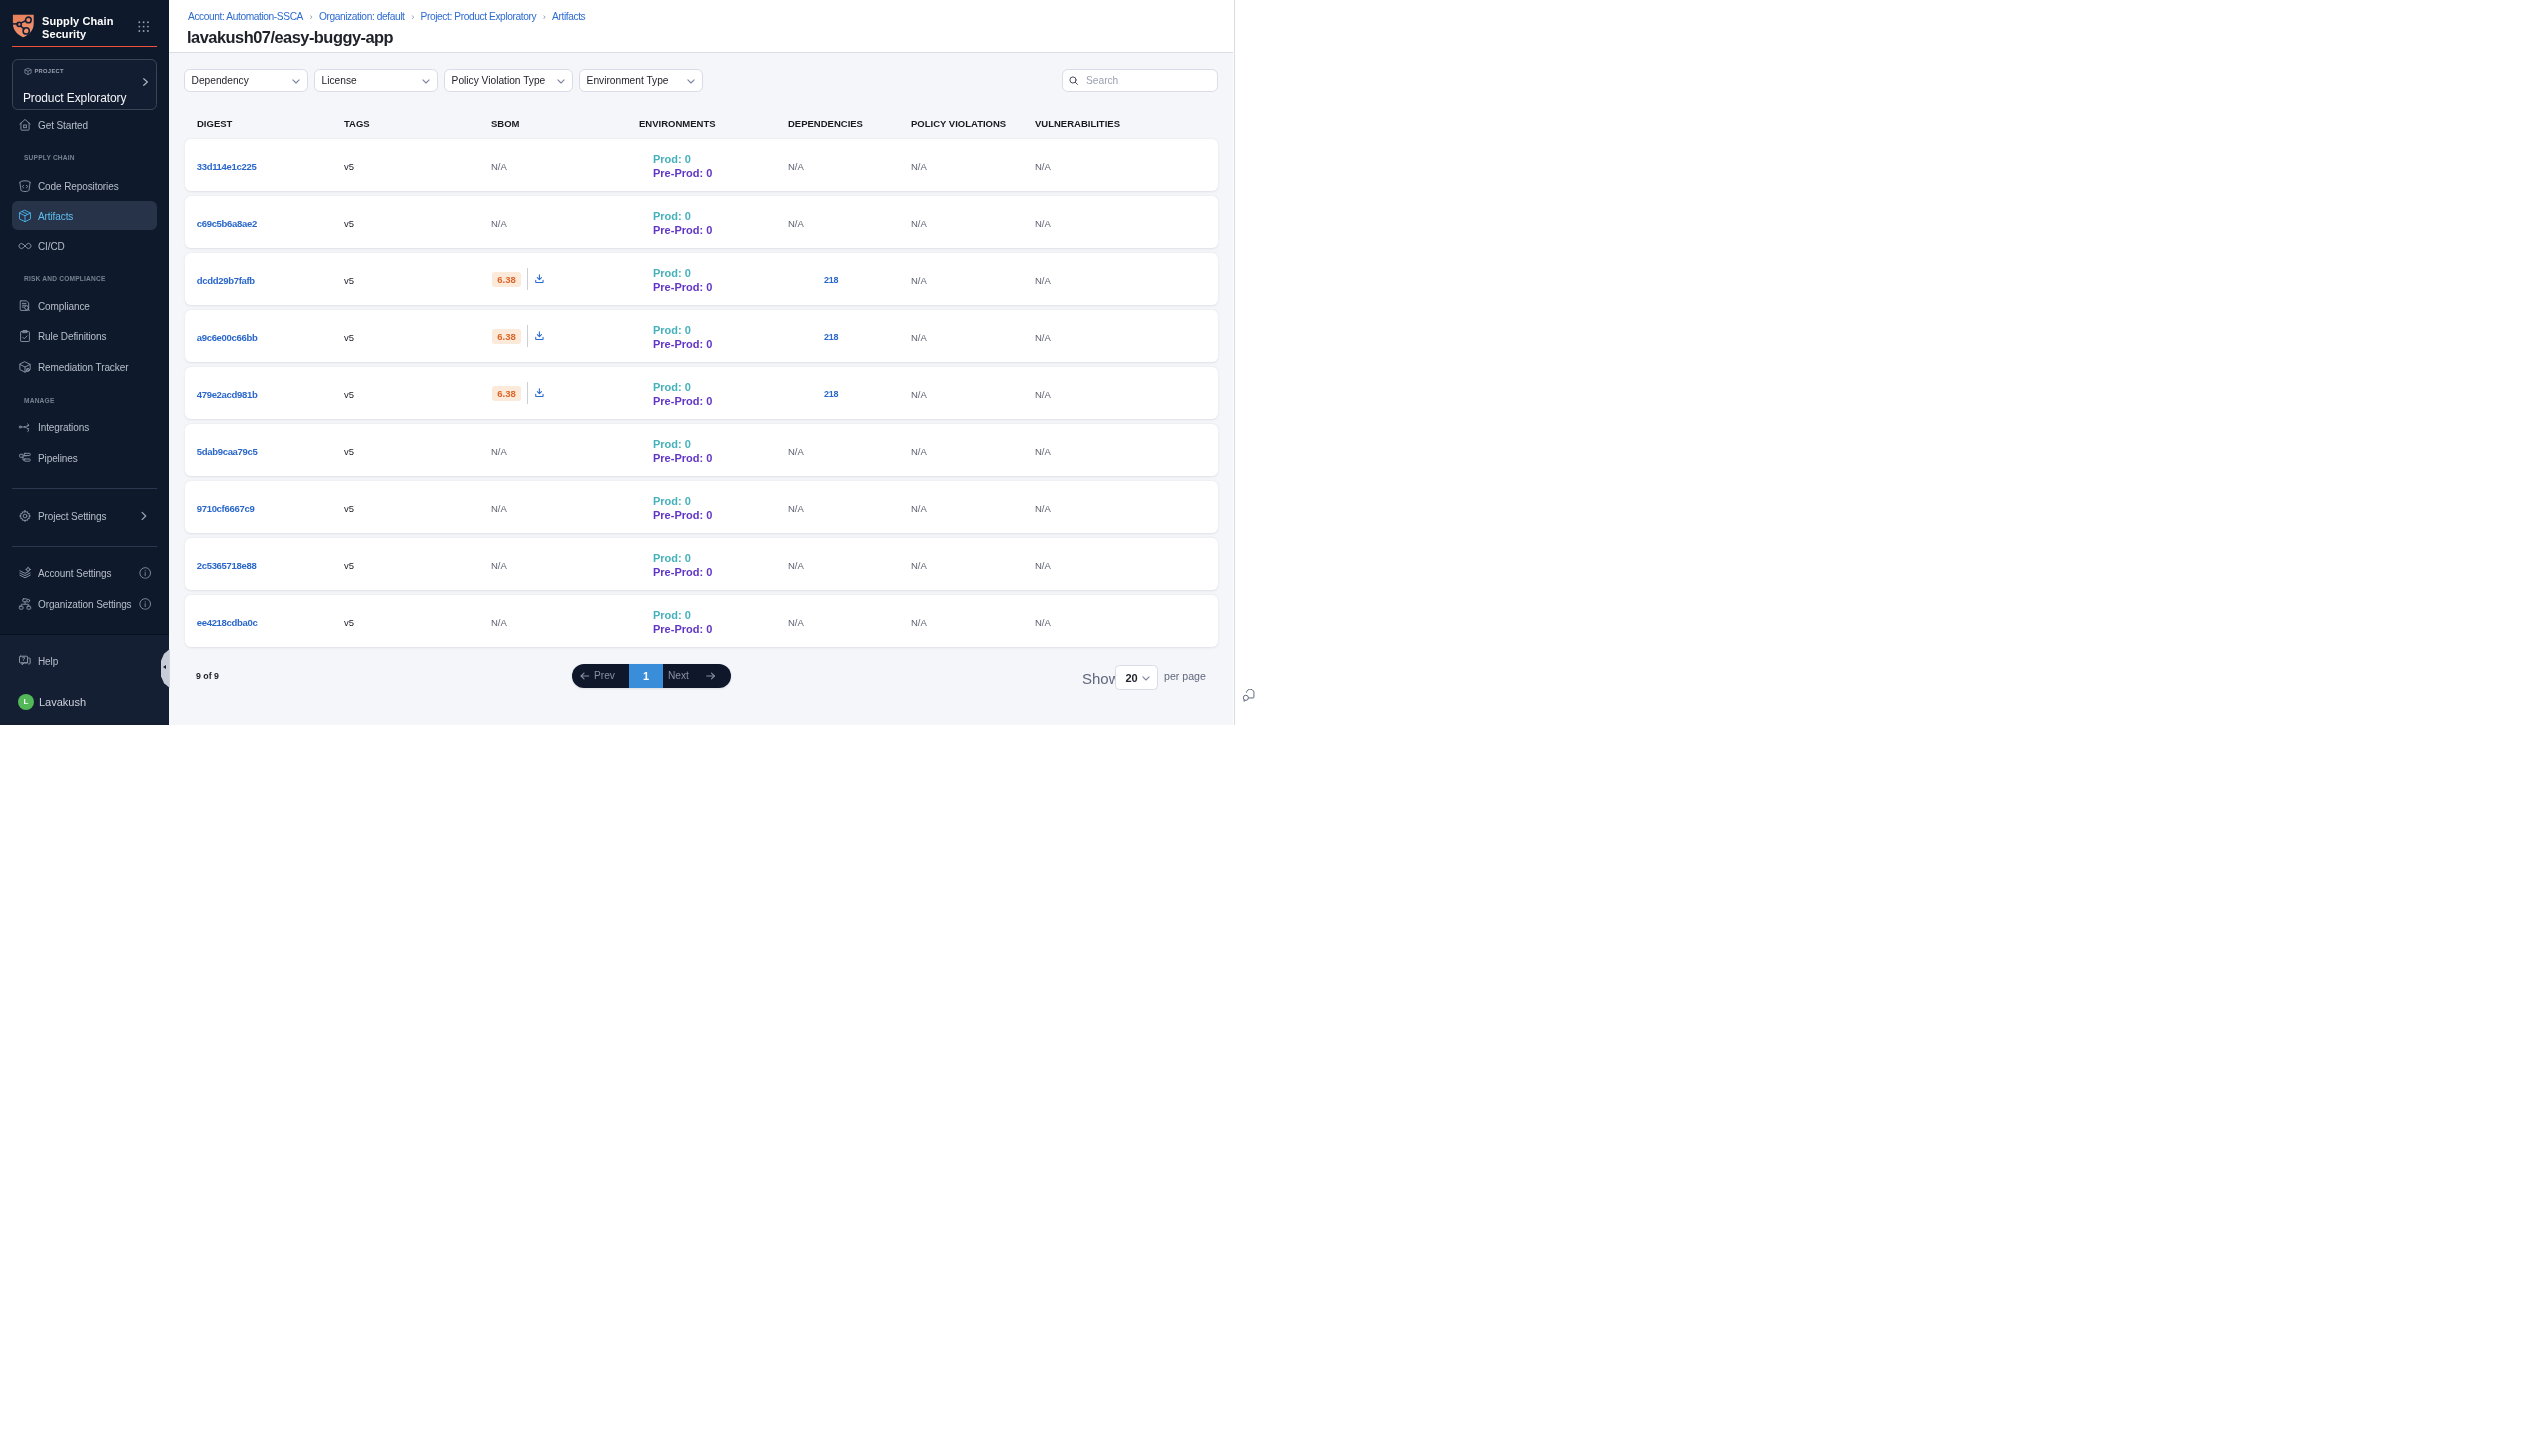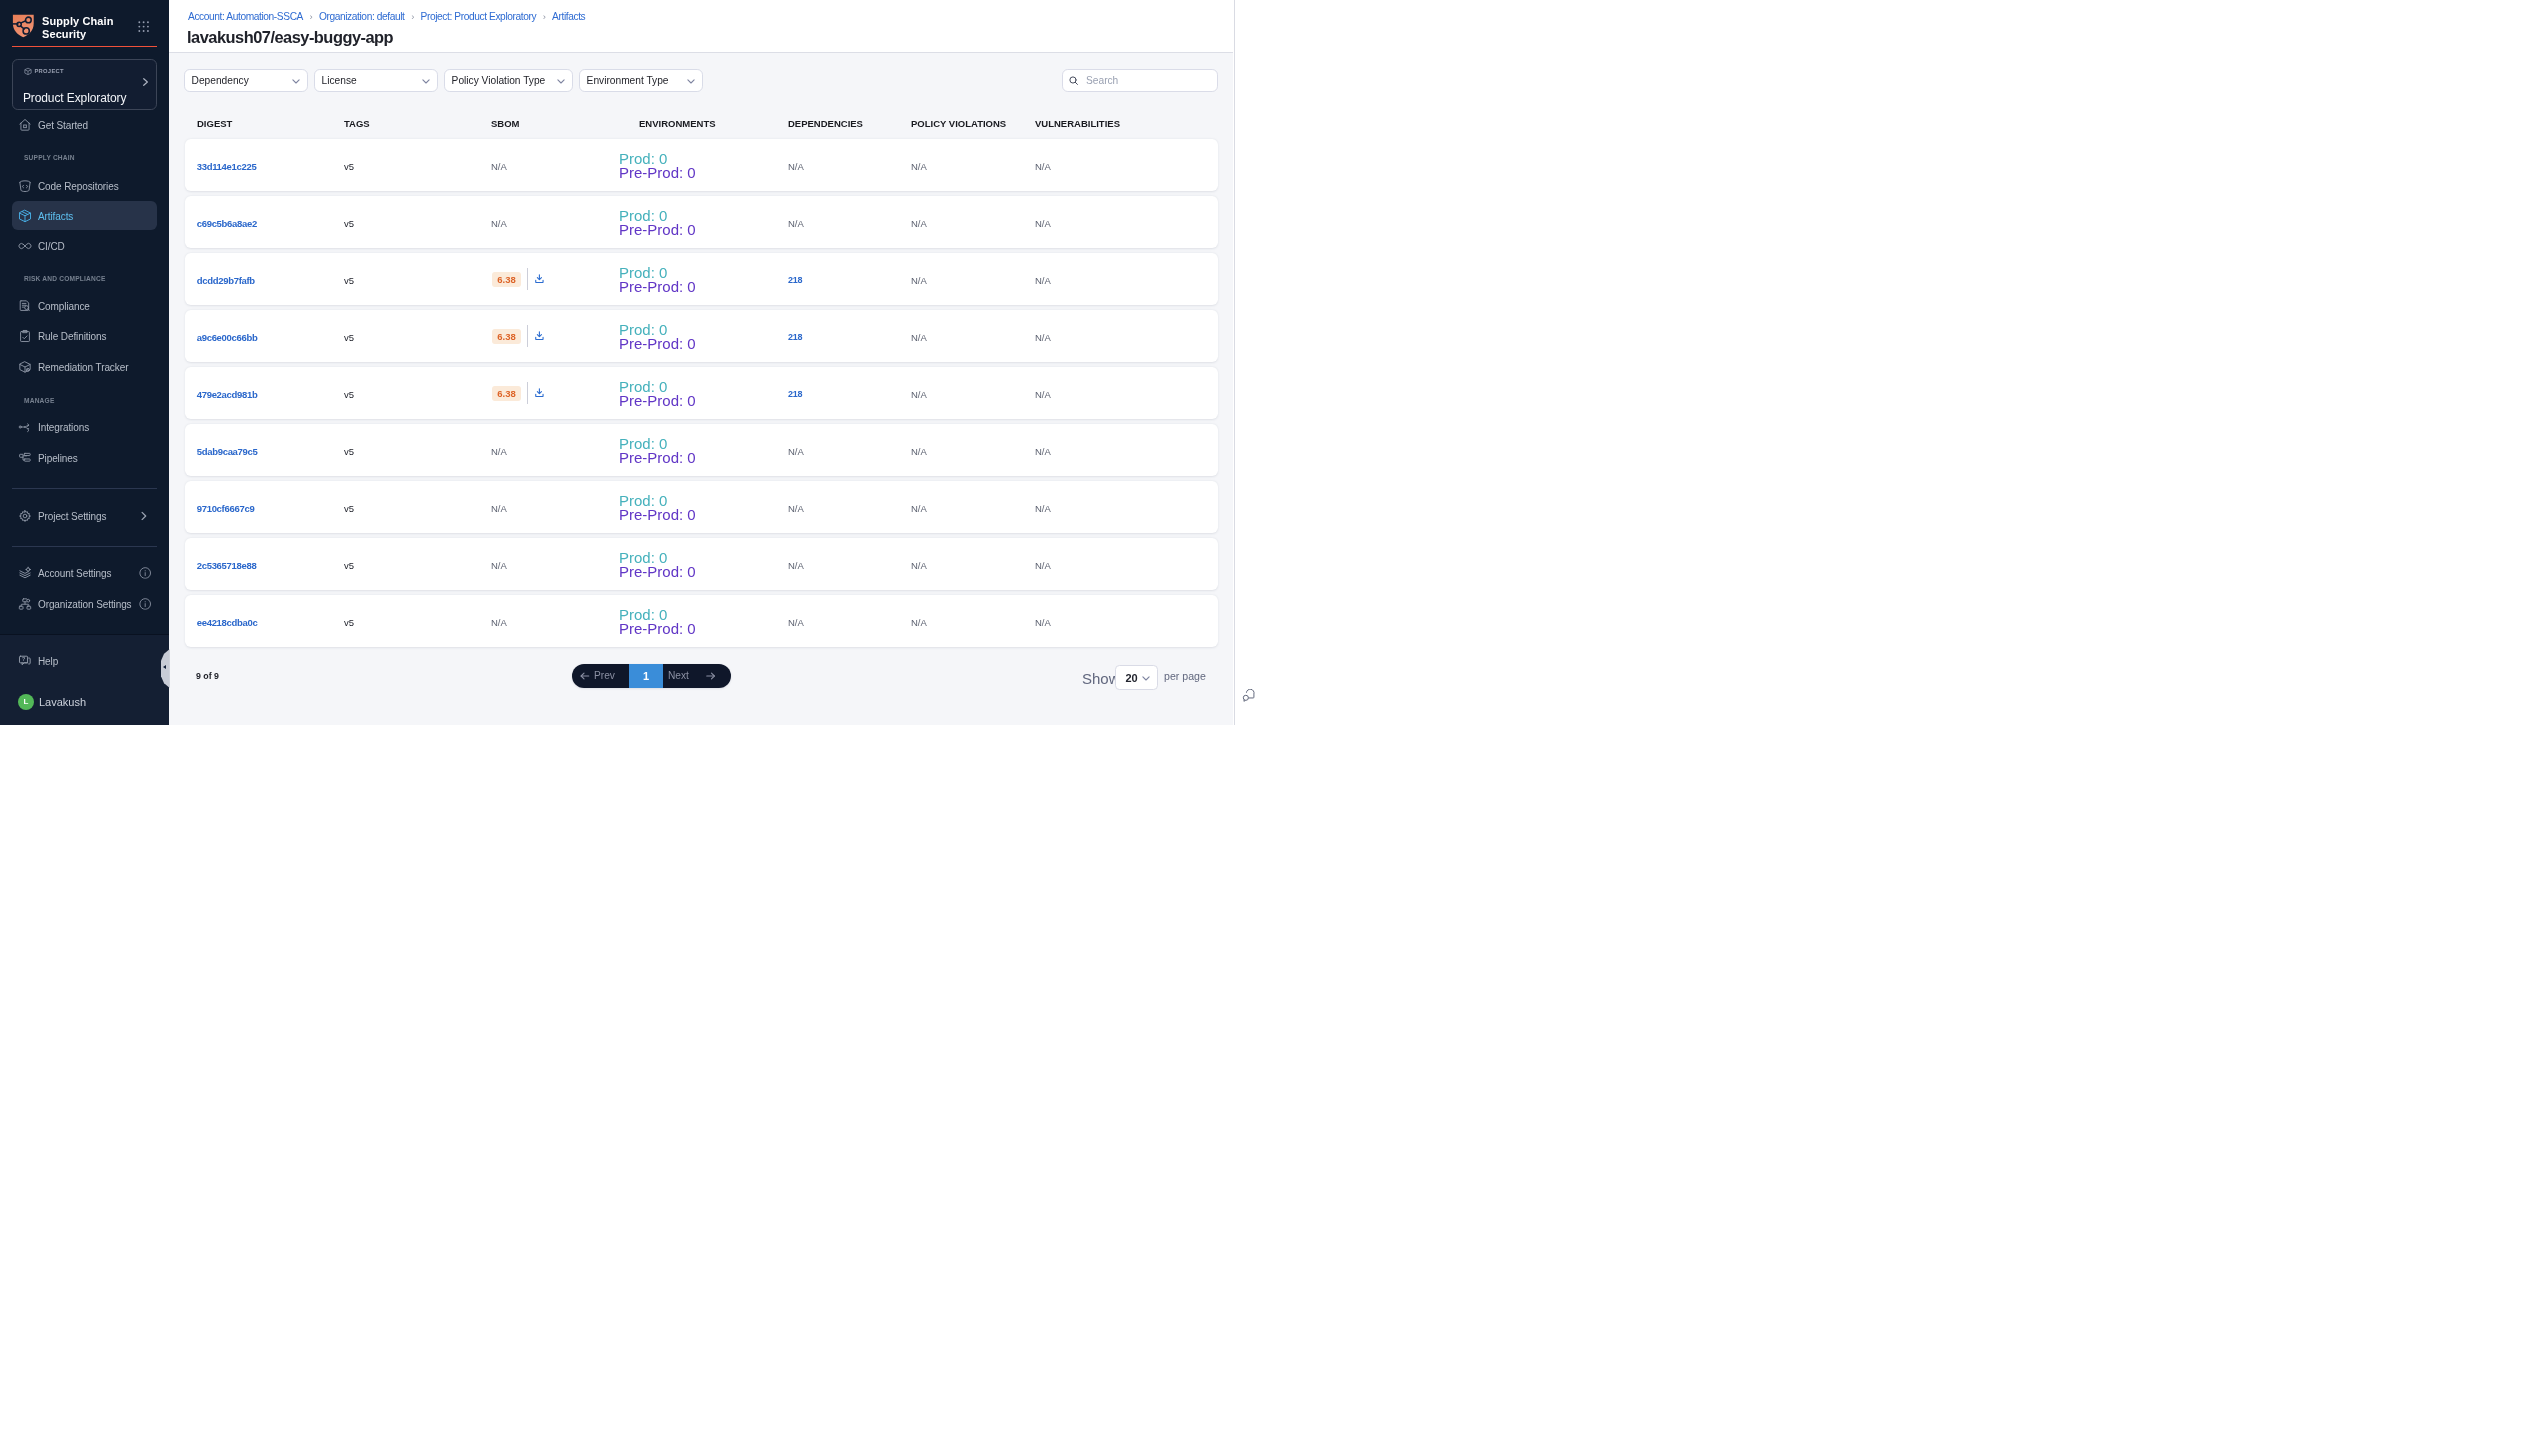--- a/index.html
+++ b/index.html
@@ -21,22 +21,22 @@
 
 .th { position:absolute; top:118px; font-size:9.5px; font-weight:bold; color:#191a20; white-space:nowrap; }
 .card { position:absolute; left:185px; width:1033px; height:52px; background:#fff; border-radius:5.8px; box-shadow:0 0.7px 2.2px rgba(25,35,64,.10); }
 .cell { position:absolute; top:calc(50% + 0.7px); transform:translateY(-50%); font-size:9.5px; color:#5d6271; white-space:nowrap; }
 .dig { left:11.7px; font-weight:bold; letter-spacing:-0.3px; color:#2a67cb; }
 .tag { left:159px; color:#23252e; }
 .sbom { left:306px; }
 .dep { left:603px; }
 .pol { left:726px; }
 .vul { left:850px; }
-.blue { font-weight:bold; font-size:9px; letter-spacing:-0.2px; color:#2a67cb; }
-.env { left:434px; font-size:15px; font-weight:normal; line-height:14px; }
+.blue { font-weight:bold; font-size:9px; letter-spacing:-0.2px; color:#2a67cb;margin-left:36px; }
+.env { left:468px; font-size:11px; font-weight:bold; line-height:14px; }
 .env .prod { color:#45b1bc; }
 .env .pre { color:#6136c6; }
 .badge { position:absolute; left:307px; top:50%; margin-top:-7.5px; width:29px; height:15px; background:#fbead9; border-radius:2.9px; color:#dd6327; font-size:9.5px; font-weight:bold; text-align:center; line-height:15px; }
 .vline { position:absolute; left:342px; top:50%; margin-top:-11px; width:0.7px; height:22px; background:#ccced9; }
 .dlico { position:absolute; left:350px; top:50%; margin-top:-4.7px; }
 
 #count { position:absolute; left:196px; top:671px; font-size:8.8px; font-weight:bold; color:#1c1e26; }
 #pill { position:absolute; left:572px; top:664px; width:159px; height:24px; background:#0f172a; border-radius:12px; box-shadow:0 0.7px 2.2px rgba(25,35,64,.12); }
 #pg1 { position:absolute; left:57px; top:0; width:34px; height:24px; background:#3a8dd9; color:#fff; font-size:11px; font-weight:bold; text-align:center; line-height:24px; }
 .pnav { position:absolute; top:0; height:24px; line-height:23.4px; font-size:10.2px; color:#8b90a3; white-space:nowrap; }

